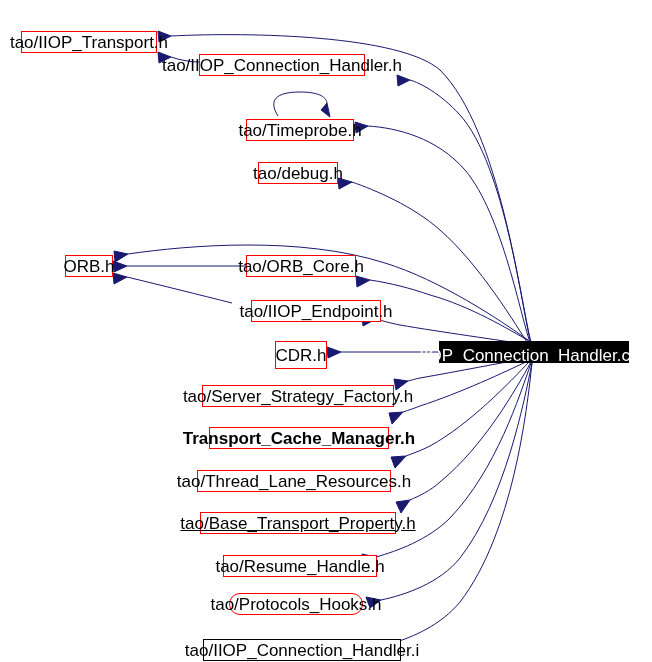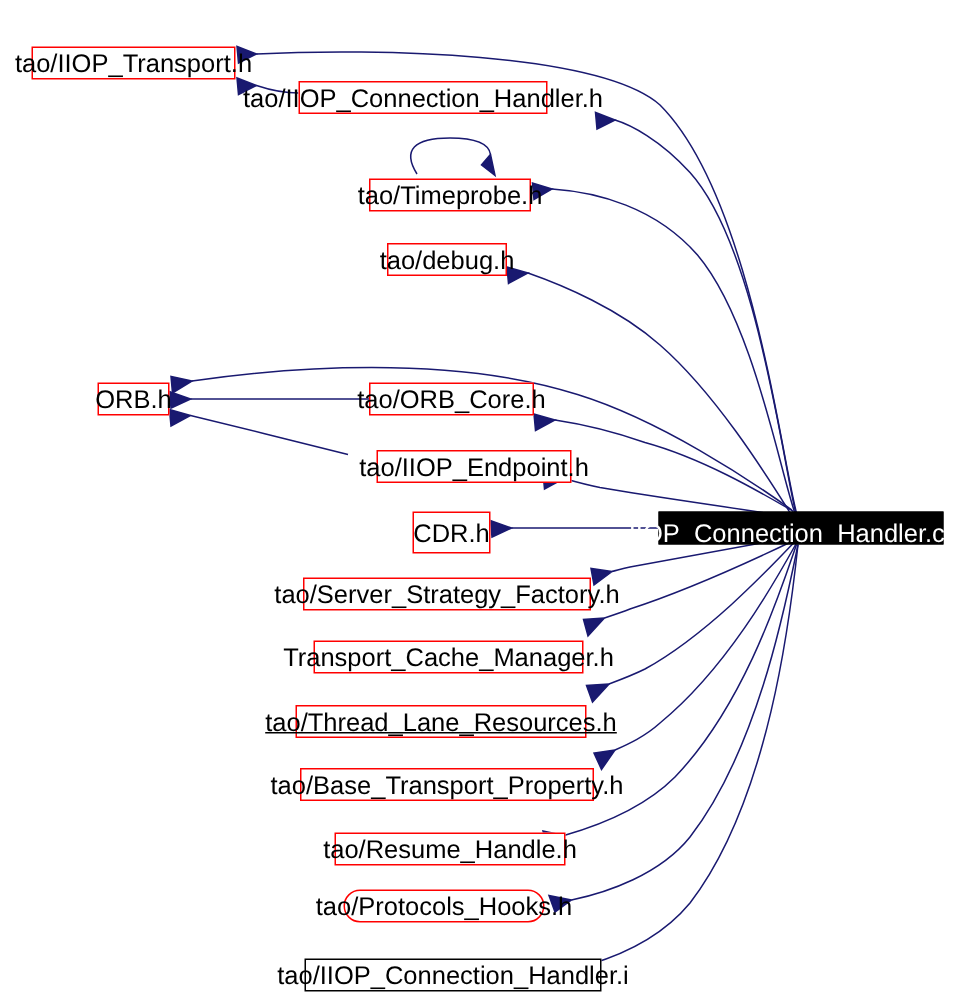--- a/index.html
+++ b/index.html
@@ -171,27 +171,27 @@
       </div>
       <div class="node-box" style="left: 275px; top: 341px; width: 52px; height: 28px;">
         <span class="node-label">CDR.h</span>
       </div>
       <div class="node-box node-current" style="left: 439px; top: 341px; width: 190px; height: 22px;">
         <span class="node-label">IIOP_Connection_Handler.cpp</span>
       </div>
       <div class="node-box" style="left: 202px; top: 385px; width: 192px; height: 22px;">
         <span class="node-label">tao/Server_Strategy_Factory.h</span>
       </div>
-      <div class="node-box" style="left: 209px; top: 427px; width: 180px; height: 22px;">
+      <div class="node-box" style="left: 209px; top: 427px; width: 180px; height: 22px; font-weight: bold;">
         <span class="node-label">Transport_Cache_Manager.h</span>
       </div>
-      <div class="node-box" style="left: 197px; top: 470px; width: 194px; height: 22px; text-decoration: underline;">
+      <div class="node-box" style="left: 197px; top: 470px; width: 194px; height: 22px;">
         <span class="node-label">tao/Thread_Lane_Resources.h</span>
       </div>
-      <div class="node-box" style="left: 200px; top: 512px; width: 196px; height: 22px;">
+      <div class="node-box" style="left: 200px; top: 512px; width: 196px; height: 22px; text-decoration: underline;">
         <span class="node-label">tao/Base_Transport_Property.h</span>
       </div>
       <div class="node-box" style="left: 223px; top: 555px; width: 154px; height: 22px;">
         <span class="node-label">tao/Resume_Handle.h</span>
       </div>
       <div class="node-box" style="left: 229px; top: 593px; width: 134px; height: 22px; border-radius: 11px;">
         <span class="node-label">tao/Protocols_Hooks.h</span>
       </div>
       <div class="node-box node-plain" style="left: 203px; top: 639px; width: 198px; height: 22px;">
         <span class="node-label">tao/IIOP_Connection_Handler.i</span>

